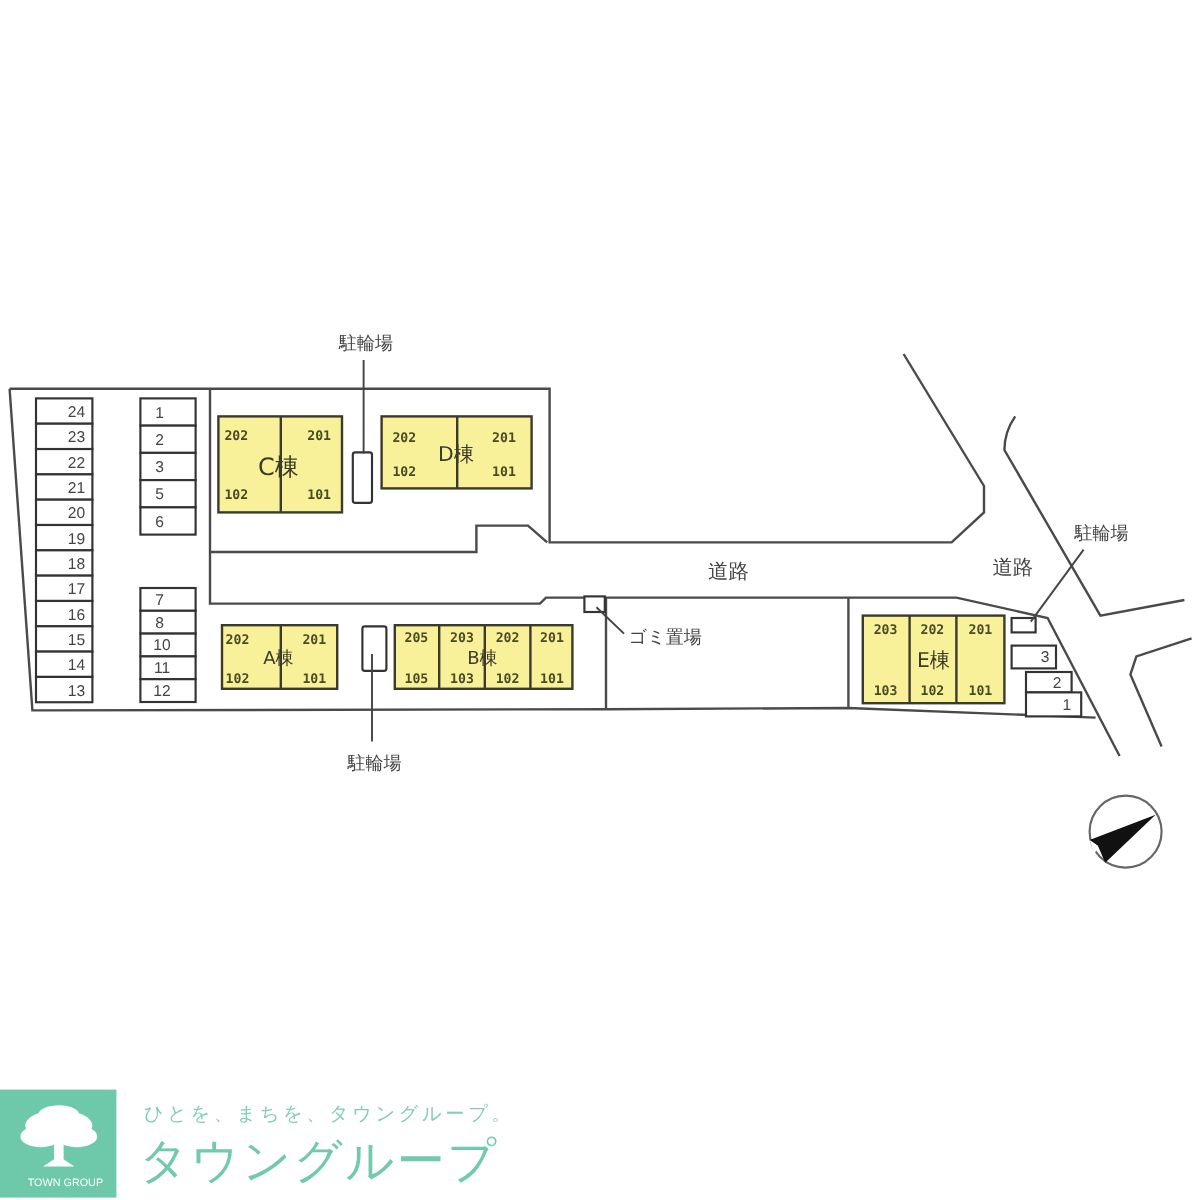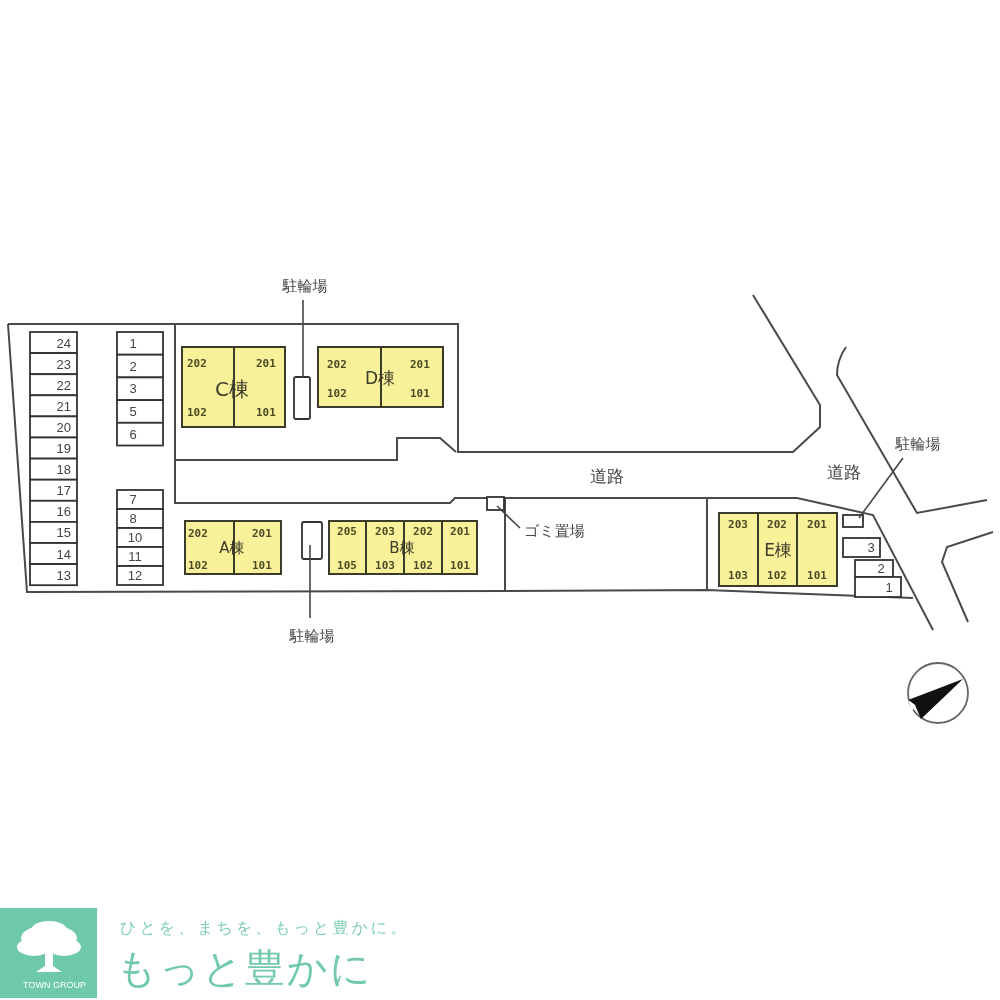--- a/index.html
+++ b/index.html
@@ -201,14 +201,14 @@
       <ellipse cx="34" cy="947" rx="17" ry="9"></ellipse>
       <ellipse cx="64" cy="947" rx="17" ry="9"></ellipse>
       <ellipse cx="49" cy="929" rx="17" ry="8"></ellipse>
       <rect x="45" y="948" width="8" height="20"></rect>
       <polygon points="45,966 53,966 62,972 36,972"></polygon>
     </g>
   </g>
 </svg>
 
 <div class="logo-text">TOWN GROUP</div>
-<div class="tagline" style="color:#80cfb5">ひとを、まちを、もっと豊かに。</div>
-<div class="brandname" style="color:#72caab">もっと豊かに</div>
+<div class="tagline" style="color:#80cfb5">ひとを、まちを、タウングループ。</div>
+<div class="brandname" style="color:#72caab">タウングループ</div>
 
 </body></html>

